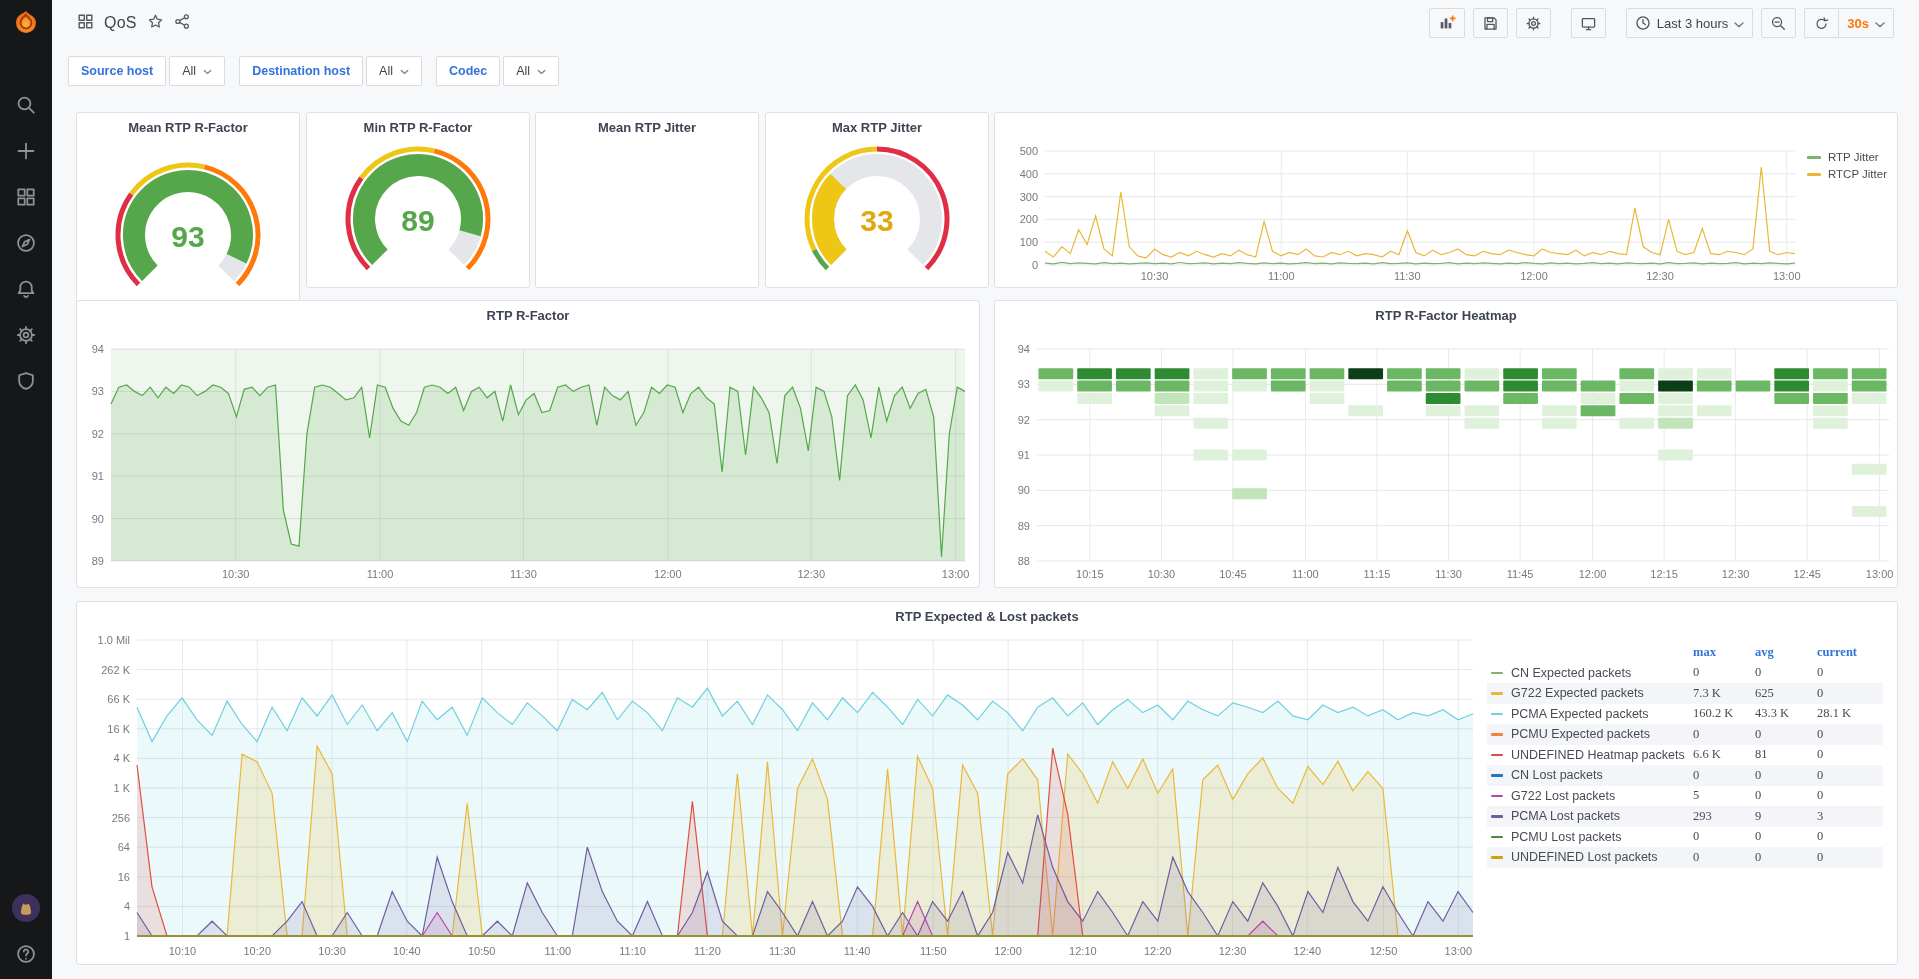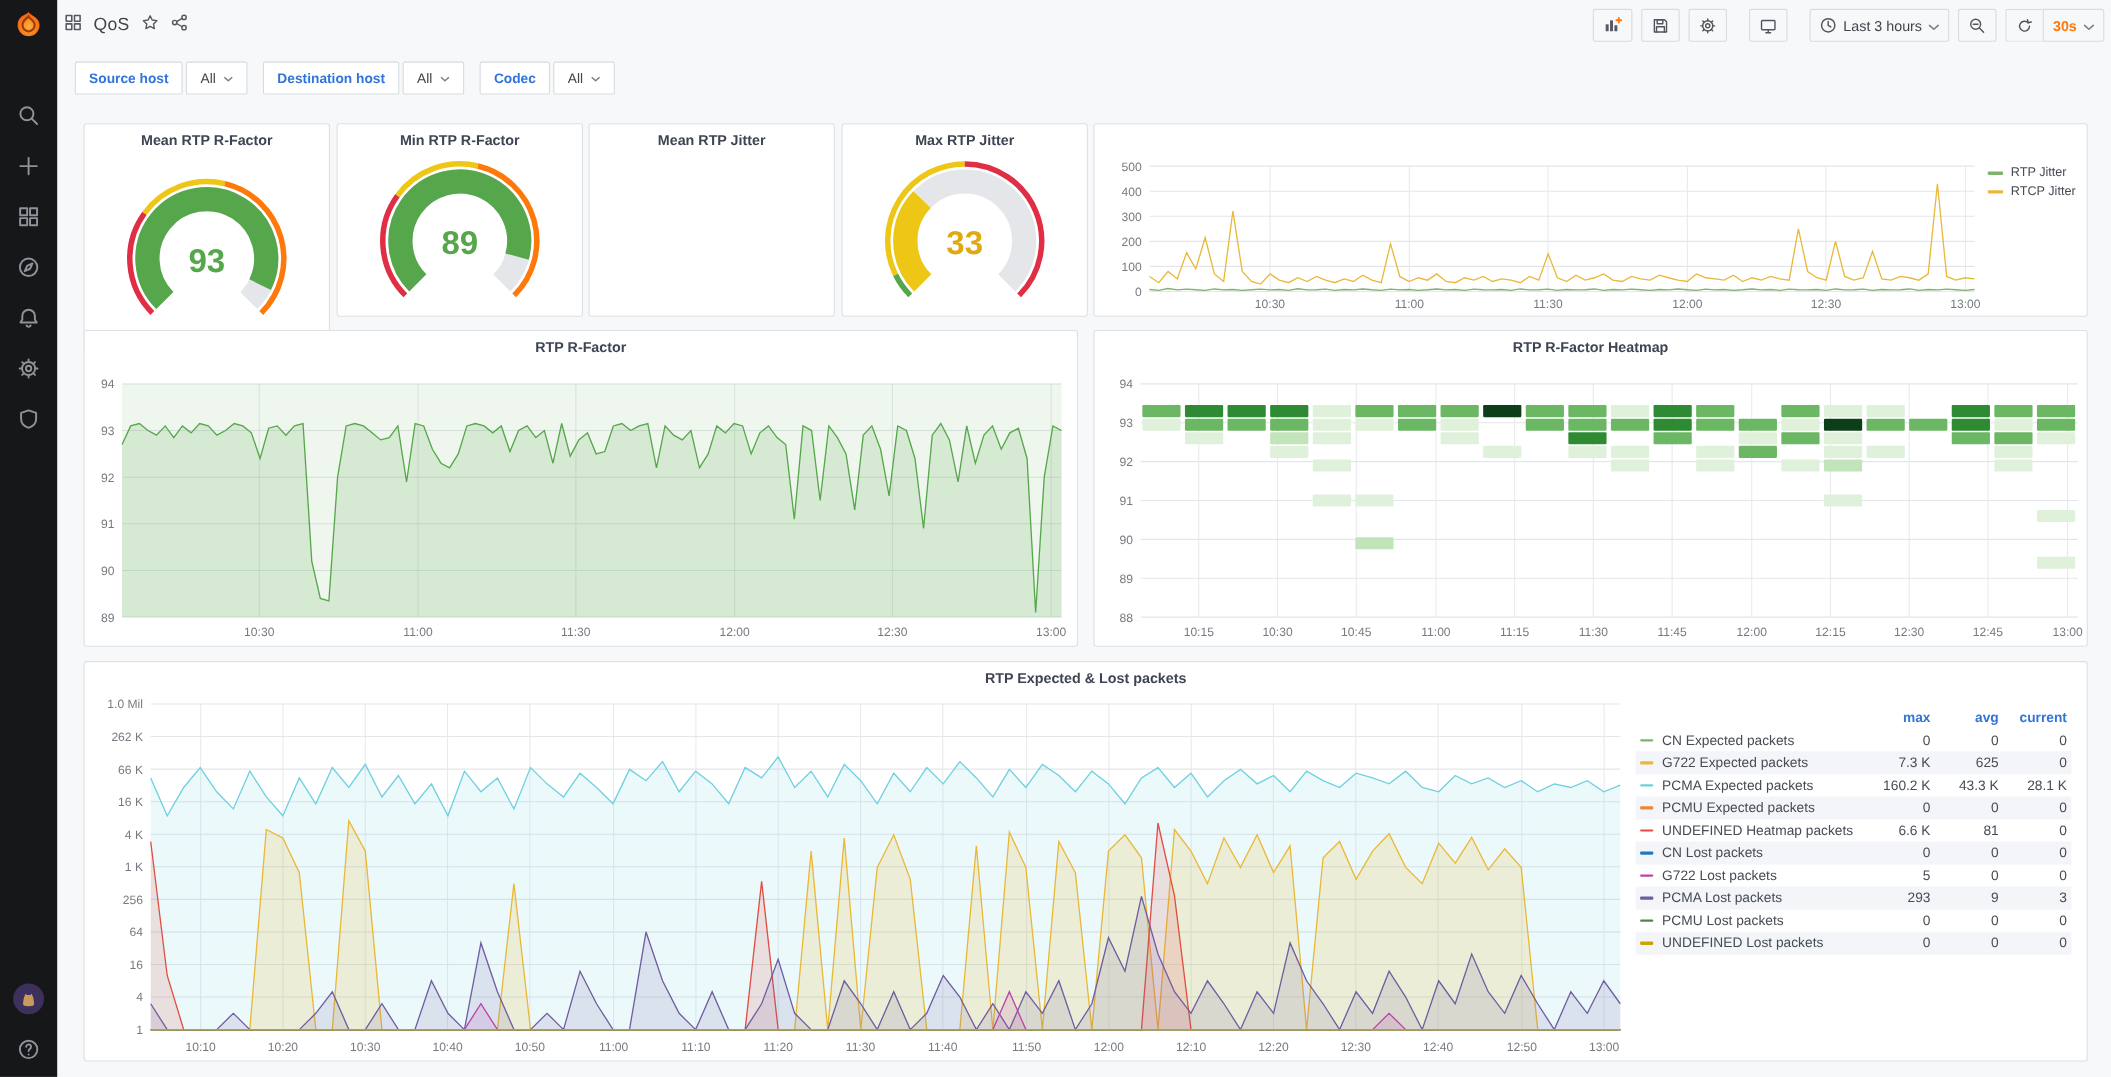--- a/index.html
+++ b/index.html
@@ -12,21 +12,21 @@
              display:flex; flex-direction:column; align-items:center; }
   .logo-box { width:52px; height:46px; display:flex; align-items:center; justify-content:center; }
   .side-icons { margin-top:48px; display:flex; flex-direction:column; gap:24px; align-items:center; }
   .side-icon { width:22px; height:22px; cursor:pointer; opacity:.85; }
   .side-icon svg { stroke:#a3a8b0; fill:none; stroke-width:1.6; stroke-linecap:round; stroke-linejoin:round; }
   .side-bottom { position:absolute; bottom:14px; left:0; width:52px; display:flex; flex-direction:column; gap:20px; align-items:center; }
 
   
   .main { position:absolute; left:52px; top:0; width:1867px; height:979px; }
 
-  .navbar { position:absolute; top:0; left:0; right:0; height:46px; display:flex; align-items:center; padding:0 6px; }
+  .navbar { position:absolute; top:0; left:0; right:0; height:46px; display:flex; align-items:center; padding:0 25px; }
   .nav-left { display:flex; align-items:center; gap:10px; }
   .nav-title { font-size:16px; color:#41444b; font-weight:400; letter-spacing:.2px; }
   .nav-icon svg { stroke:#55595f; fill:none; stroke-width:1.5; stroke-linecap:round; stroke-linejoin:round; }
   .nav-right { margin-left:auto; display:flex; align-items:center; gap:8px; }
   .tbtn { height:30px; min-width:34px; border:1px solid #d8dbe0; border-radius:2px; background:transparent;
           display:flex; align-items:center; justify-content:center; padding:0 8px; cursor:pointer; gap:6px; }
   .tbtn svg { stroke:#52545c; fill:none; stroke-width:1.5; stroke-linecap:round; stroke-linejoin:round; }
   .tgroup { display:flex; }
   .tgroup .tbtn:first-child { border-right:none; border-radius:2px 0 0 2px; }
   .tgroup .tbtn:last-child { border-radius:0 2px 2px 0; }
@@ -56,21 +56,21 @@
   .jlegend { position:absolute; right:10px; top:38px; display:flex; flex-direction:column; gap:5px; }
   .jlegend .li { display:flex; align-items:center; gap:7px; font-size:11.5px; color:#464c54; cursor:pointer; }
   .dash { width:14px; height:3px; border-radius:1px; }
 
   
   .ltable { position:absolute; right:14px; top:40px; width:396px; font-size:12.5px; }
   .lt-row { display:flex; align-items:center; height:20.5px; padding:0 4px; }
   .lt-row.alt { background:#f3f5f8; }
   .lt-head { font-weight:700; color:#3274d9; }
   .lt-label { display:flex; align-items:center; gap:8px; flex:1; color:#464c54; cursor:pointer; }
-  .lt-num { width:62px; text-align:right; color:#464c54; }
+  .lt-num { width:62px; text-align:left; color:#464c54;font-family:Liberation Serif, serif; }
   .lt-head .lt-num { color:#3274d9; cursor:pointer; }
 </style>
 </head>
 <body>
 
 <div class="app">
 
   <aside class="sidebar">
     <div class="logo-box">
       <svg width="28" height="28" viewBox="0 0 28 28">

